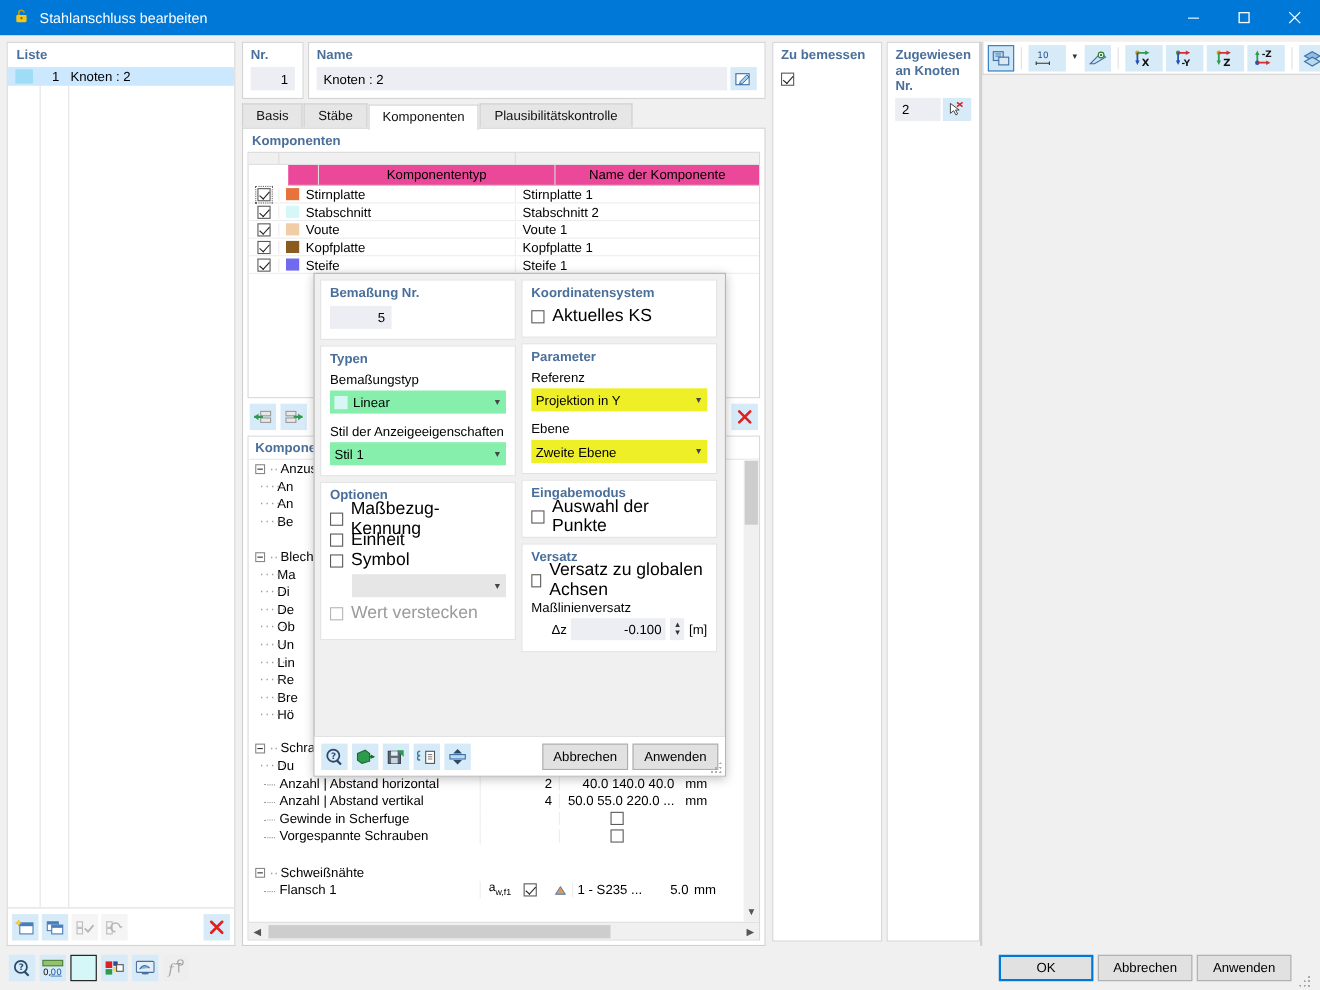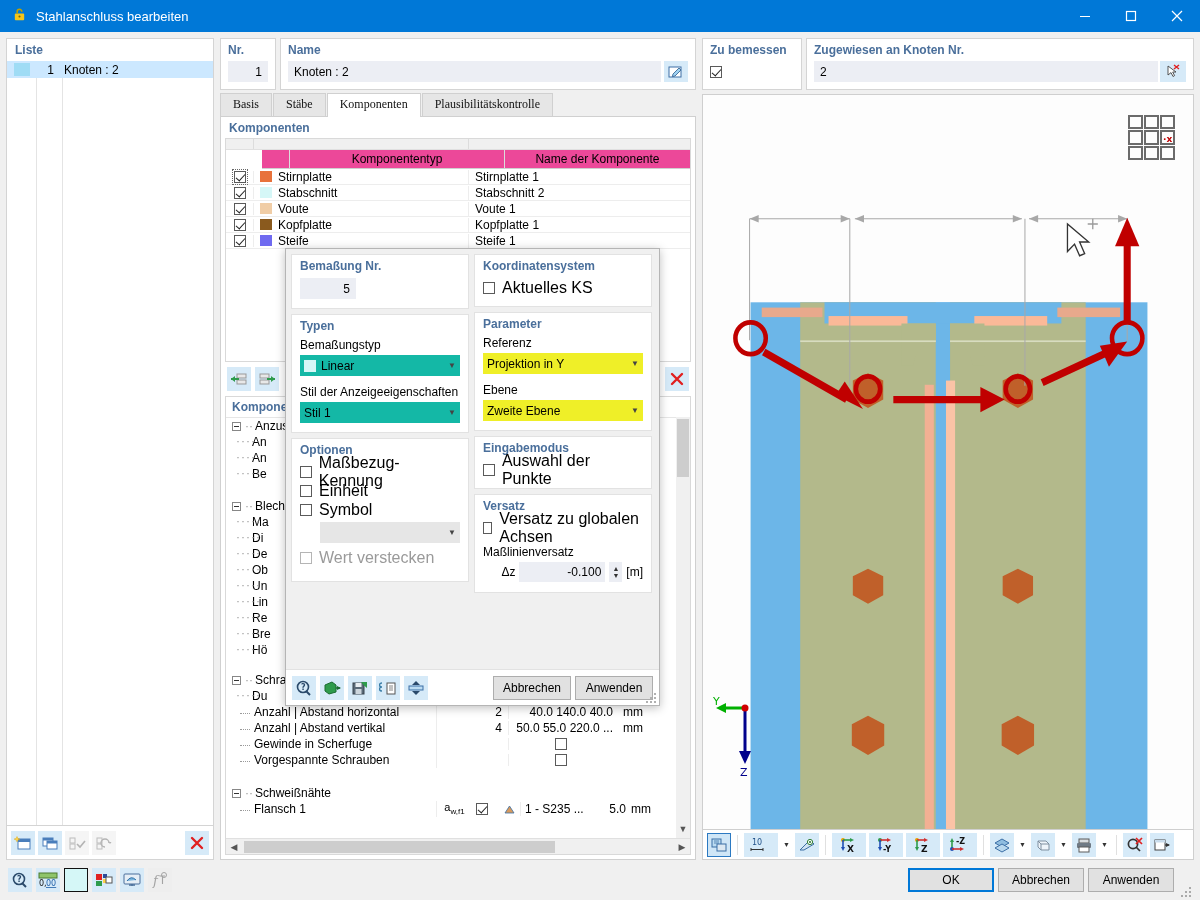--- a/index.html
+++ b/index.html
@@ -51,21 +51,21 @@
   
   .centercol { flex:1; display:flex; flex-direction:column; min-width:0; }
 
   .topfields { display:flex; gap:4px; margin-bottom:4px; }
   .field-group { background:#fff; border:1px solid #d4d4d4; padding:4px 7px 7px 7px; }
   .field-group .lbl { color:#4a6f9b; font-weight:bold; font-size:12px; margin-bottom:4px; }
   .txtbox { background:#eceef4; border:1px solid #eceef4; height:21px; display:flex;
             align-items:center; padding:0 5px; font-size:12px; }
   .txtbox.right { justify-content:flex-end; }
 
-  .tabs { display:flex; align-items:flex-end; height:22px; margin-bottom:0;font-family:Liberation Serif, serif; }
+  .tabs { display:flex; align-items:center; height:22px; margin-bottom:0; }
   .tab { padding:3px 12px 4px 12px; font-size:12px; background:#e6e6e6; border:1px solid #d0d0d0;
          border-bottom:none; margin-right:1px; color:#111; }
   .tab.active { background:#fff; position:relative; top:1px; padding-bottom:5px; }
 
   .tabcontent { flex:1; background:#fff; border:1px solid #d0d0d0; display:flex; flex-direction:column;
                 min-height:0; padding:0; }
 
   .comp-table-wrap { border:1px solid #d9d9d9; margin:0 4px; }
   .comp-subhead { display:flex; height:11px; background:#f0f0f0; border-bottom:1px solid #e0e0e0;}
   .comp-subhead i { display:block; border-right:1px solid #dcdcdc; height:100%; }
@@ -149,21 +149,21 @@
                  font-size:12.5px; padding-left:8px; flex:0 0 26px; }
   .modal-title .mgrow { flex:1; }
   .modal-close { width:26px; height:20px; margin-right:3px; background:#c74343; color:#fff;
                  display:flex; align-items:center; justify-content:center; font-size:11px; }
   .modal-body { flex:1; display:flex; flex-wrap:wrap; align-content:flex-start; padding:5px;
                 gap:5px; }
   .mcol { width:178px; display:flex; flex-direction:column; gap:5px; }
   .mgroup { background:#fff; border:1px solid #e2e2e2; padding:4px 8px 9px 8px; }
   .mgroup .glabel { color:#4a6f9b; font-weight:bold; font-size:12px; margin-bottom:5px; }
   .mgroup .flabel { font-size:12px; margin:3px 0 3px 0; }
-  .combo { height:21px; background:#14b8a6; display:flex; align-items:center; padding:0 4px;
+  .combo { height:21px; background:#86efac; display:flex; align-items:center; padding:0 4px;
            font-size:12px; gap:5px; }
   .combo .cv { flex:1; }
   .combo .carrow { font-size:8px; color:#444; }
   .combo.hl { background:#efef28; }
   .combo.empty { background:#e6e6e6; }
   .combo .cswatch { width:12px; height:12px; background:#d7f7f7; display:inline-block; }
   .numbox { background:#eceef4; height:21px; width:56px; display:flex; align-items:center;
             justify-content:flex-end; padding-right:6px; font-size:12px; }
   .chkrow { display:flex; align-items:center; gap:7px; font-size:16px; height:19px; }
   .spin { display:flex; align-items:center; gap:4px;justify-content:flex-end; }
@@ -524,21 +524,21 @@
             <span class="arr">◀</span>
             <span class="track">
                 <span class="thumb"></span>
               </span>
             <span class="arr">▶</span>
           </div>
         </div>
       </div>
     </div>
 
-    <div style="display:flex; flex-direction:column; width:492px">
+    <div style="display:flex; flex-direction:row; width:492px">
       <div class="topfields">
         <div class="field-group" style="width:100px">
           <div class="lbl">Zu bemessen</div>
           <div style="height:21px;display:flex;align-items:center">
               <span class="chk on"></span>
             </div>
         </div>
         <div class="field-group" style="flex:1">
           <div class="lbl">Zugewiesen an Knoten Nr.</div>
           <div style="display:flex;gap:2px">

